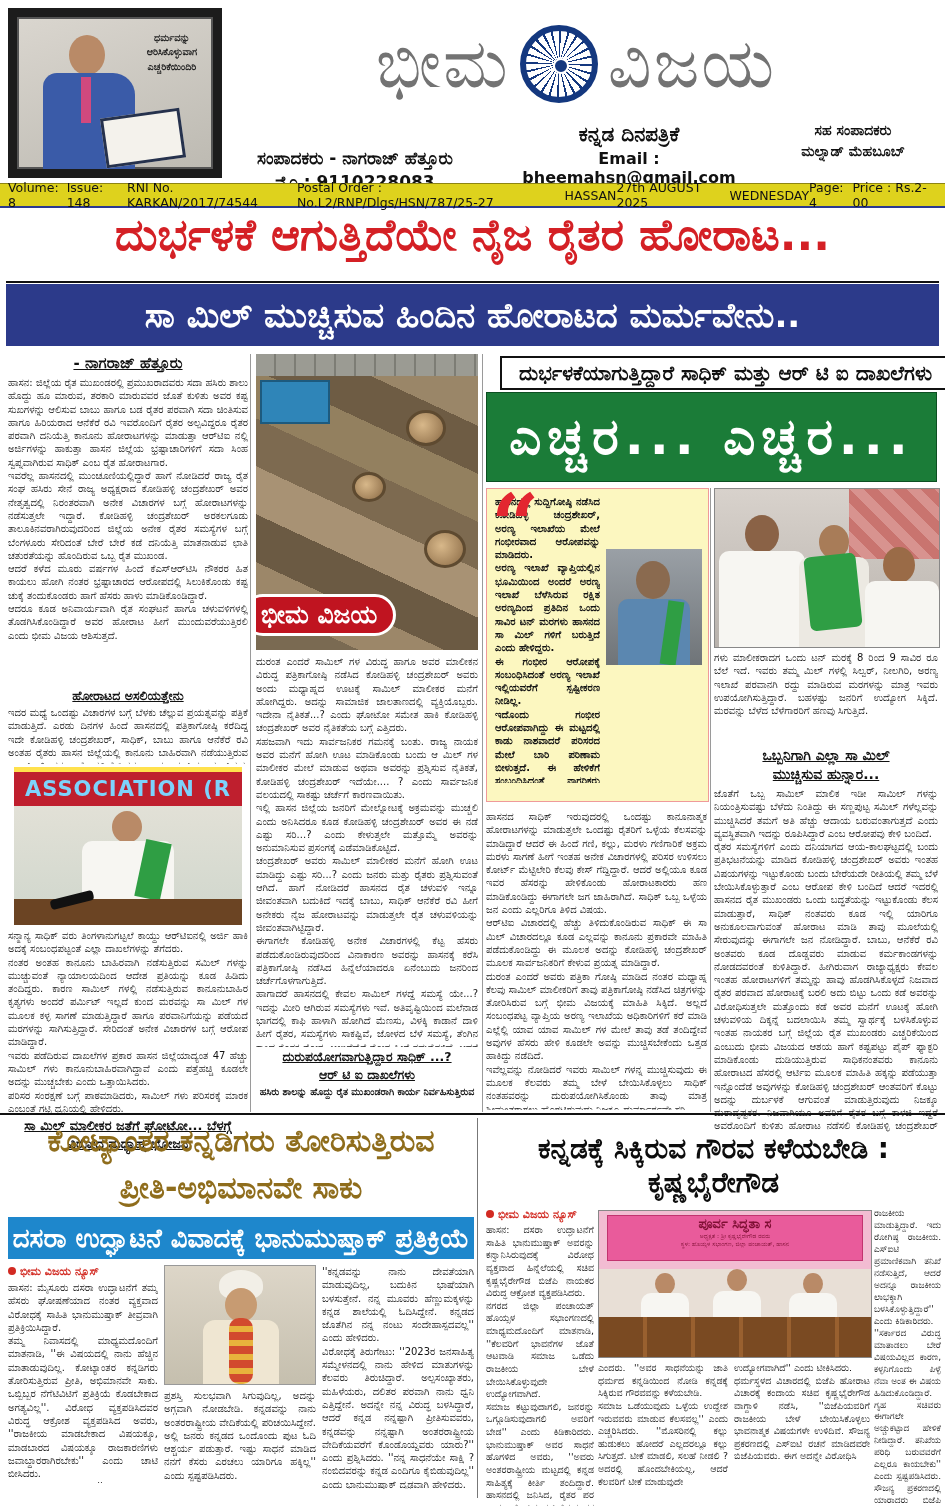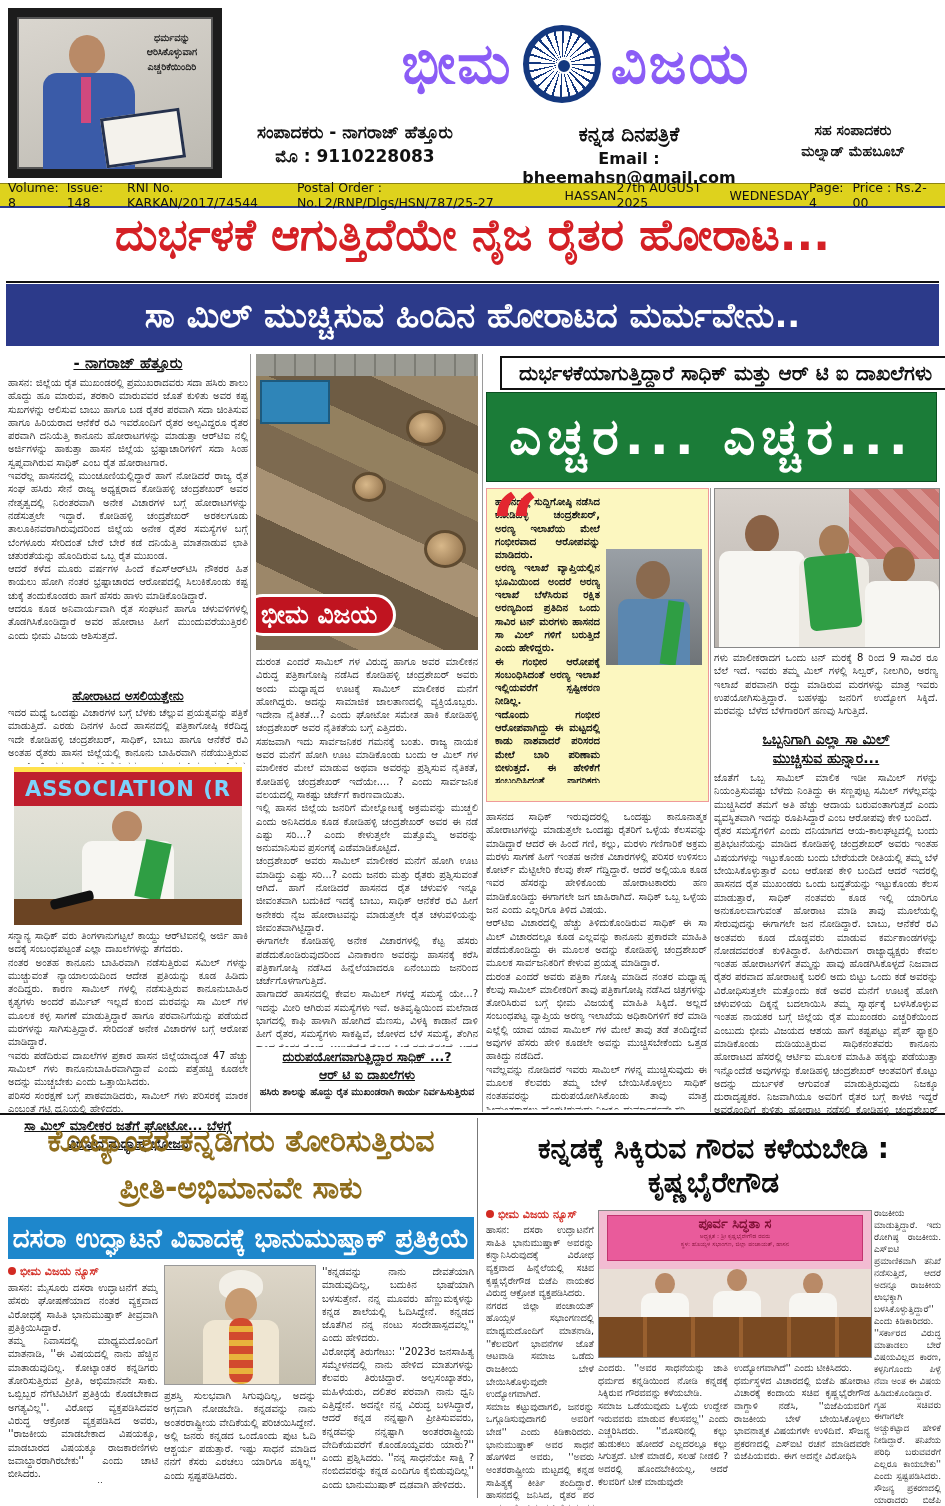--- a/index.html
+++ b/index.html
@@ -8,21 +8,21 @@
   .abs{position:absolute;}
   .bt{font-size:10px;line-height:1.33;text-align:justify;white-space:pre-line;overflow:hidden;color:#141414;}
   .vline{position:absolute;width:1px;background:#9a9a9a;}
   .hline{position:absolute;background:#111;}
   .center{text-align:center;}
   .bold{font-weight:bold;}
   .u{text-decoration:underline;}
   
   .frame{border:9px solid #1c1c1c;box-shadow:0 0 0 2px #555 inset;background:linear-gradient(160deg,#dad6cf,#bdbab2);}
   .title-row{display:flex;align-items:center;justify-content:center;gap:10px;}
-  .title-word{font-size:56px;font-weight:700;letter-spacing:2px;color:#8b5cf6;line-height:1;}
+  .title-word{font-size:68px;font-weight:400;letter-spacing:2px;color:#737373;line-height:1;}
   .chakra{width:66px;height:66px;border-radius:50%;border:6px solid #14387f;
           background:repeating-conic-gradient(#14387f 0deg 4deg,#ffffff 4deg 15deg);position:relative;}
   .chakra::after{content:"";position:absolute;left:50%;top:50%;width:12px;height:12px;margin:-6px 0 0 -6px;
           border-radius:50%;background:#14387f;border:2px solid #fff;}
   .infobar{background:#ded21d;border-top:1px solid #8d8413;border-bottom:2px solid #2b3990;
            display:flex;align-items:center;justify-content:space-between;
            font-size:12.5px;font-weight:normal;padding:0 8px;}
   .mainhead{font-size:44px;font-weight:800;color:#d42025;letter-spacing:0px;line-height:1.05;}
   .bluebar{background:#2c3a8a;color:#fff;font-size:34px;font-weight:800;}
   .kicker{border:2px solid #111;font-size:20px;font-weight:800;}
@@ -65,21 +65,21 @@
     <div class="abs bold" style="right:4px;top:14px;width:74px;font-size:9.5px;line-height:1.5;text-align:center;color:#222;">ಧರ್ಮವನ್ನು ಆರಿಸಿಕೊಳ್ಳುವಾಗ ಎಚ್ಚರಿಕೆಯಿಂದಿರಿ</div>
   </div>
 
   <div class="abs title-row" style="left:214px;top:8px;width:724px;height:112px;">
     <span class="title-word">ಭೀಮ</span>
     <span class="chakra"></span>
     <span class="title-word">ವಿಜಯ</span>
   </div>
 
   <div class="abs" style="left:220px;top:122px;width:718px;height:58px;display:flex;justify-content:space-between;align-items:flex-start;">
-    <div class="center" style="width:270px;">
+    <div class="center" style="width:270px;margin-top:26px;">
       <div class="bold" style="font-size:17px;">ಸಂಪಾದಕರು - ನಾಗರಾಜ್ ಹೆತ್ತೂರು</div>
       <div class="bold" style="font-size:17px;margin-top:4px;">ಮೊ : 9110228083</div>
     </div>
     <div class="center" style="width:250px;">
       <div class="bold" style="font-size:20px;">ಕನ್ನಡ ದಿನಪತ್ರಿಕೆ</div>
       <div class="bold" style="font-size:16px;margin-top:3px;">Email : bheemahsn@gmail.com</div>
     </div>
     <div class="center" style="width:170px;">
       <div class="bold" style="font-size:14px;">ಸಹ ಸಂಪಾದಕರು</div>
       <div class="bold" style="font-size:14px;margin-top:4px;">ಮಲ್ನಾಡ್ ಮೆಹಬೂಬ್</div>
@@ -183,21 +183,21 @@
       <div class="abs" style="right:0;top:0;width:90px;height:70px;background:repeating-linear-gradient(45deg,#c9746f 0 10px,#d8938f 10px 20px);"></div>
       <div class="head-c" style="left:30px;top:26px;width:34px;height:38px;background:#8a6246;"></div>
       <div class="torso" style="left:4px;top:62px;width:86px;height:96px;"></div>
       <div class="head-c" style="left:104px;top:36px;width:30px;height:34px;background:#a87c58;"></div>
       <div class="torso" style="left:84px;top:68px;width:70px;height:90px;background:#ece9e2;"></div>
       <div class="abs" style="left:92px;top:66px;width:52px;height:74px;background:#2f9e44;border-radius:6px;transform:rotate(-6deg);"></div>
       <div class="head-c" style="left:168px;top:58px;width:32px;height:36px;background:#9a6b47;"></div>
       <div class="torso" style="left:150px;top:92px;width:74px;height:66px;"></div>
     </div>
     <div class="bt" style="height:76px;margin-top:3px;"><span>ಗಳು ಮಾಲೀಕರಾದಗ ಒಂದು ಟನ್ ಮರಕ್ಕೆ 8 ರಿಂದ 9 ಸಾವಿರ ರೂ ಬೆಲೆ ಇದೆ.</span> <span>ಇವರು ತಮ್ಮ ಮಿಲ್ ಗಳಲ್ಲಿ ಸಿಲ್ವರ್, ನೀಲಗಿರಿ, ಅರಣ್ಯ ಇಲಾಖೆ ಪರವಾನಗಿ ರದ್ದು ಮಾಡಿರುವ ಮರಗಳನ್ನು ಮಾತ್ರ ಇವರು ಉಪಯೋಗಿಸುತ್ತಿದ್ದಾರೆ. ಬಹಳಷ್ಟು ಜನರಿಗೆ ಉದ್ಯೋಗ ಸಿಕ್ಕಿದೆ. ಮರವನ್ನು ಬೆಳೆದ ಬೆಳೆಗಾರರಿಗೆ ಹಣವು ಸಿಗುತ್ತಿದೆ.</span></div>
-    <div class="subhead-u" style="font-size:14px;margin-top:4px;">ಒಬ್ಬನಿಗಾಗಿ ಎಲ್ಲಾ ಸಾ ಮಿಲ್</div>
+    <div class="subhead-u" style="font-size:14px;margin-top:20px;">ಒಬ್ಬನಿಗಾಗಿ ಎಲ್ಲಾ ಸಾ ಮಿಲ್</div>
     <div class="subhead-u" style="font-size:14px;margin-top:2px;">ಮುಚ್ಚಿಸುವ ಹುನ್ನಾರ...</div>
     <div class="bt" style="height:346px;margin-top:4px;">ಜೊತೆಗೆ ಒಬ್ಬ ಸಾಮಿಲ್ ಮಾಲಿಕ ಇಡೀ ಸಾಮಿಲ್ ಗಳನ್ನು ನಿಯಂತ್ರಿಸುವಷ್ಟು ಬೆಳೆದು ನಿಂತಿದ್ದು ಈ ಸಣ್ಣಪುಟ್ಟ ಸಮಿಲ್ ಗಳೆಲ್ಲವನ್ನು ಮುಚ್ಚಿಸಿದರೆ ತಮಗೆ ಅತಿ ಹೆಚ್ಚು ಆದಾಯ ಬರುವಂತಾಗುತ್ತದೆ ಎಂದು ವ್ಯವಸ್ಥಿತವಾಗಿ ಇದನ್ನು ರೂಪಿಸಿದ್ದಾರೆ ಎಂಬ ಆರೋಪವು ಕೇಳಿ ಬಂದಿದೆ.
 ರೈತರ ಸಮಸ್ಯೆಗಳಿಗೆ ಎಂದು ದನಿಯಾಗದ ಆಯ-ಕಾಲಘಟ್ಟದಲ್ಲಿ ಬಂದು ಪ್ರತಿಭಟನೆಯನ್ನು ಮಾಡಿದ ಕೋಡಿಹಳ್ಳಿ ಚಂದ್ರಶೇಖರ್ ಅವರು ಇಂತಹ ವಿಷಯಗಳನ್ನು ಇಟ್ಟುಕೊಂಡು ಬಂದು ಬೇರೆಯದೇ ರೀತಿಯಲ್ಲಿ ತಮ್ಮ ಬೆಳೆ ಬೇಯಿಸಿಕೊಳ್ಳುತ್ತಾರೆ ಎಂಬ ಆರೋಪ ಕೇಳಿ ಬಂದಿದೆ ಆದರೆ ಇದರಲ್ಲಿ ಹಾಸನದ ರೈತ ಮುಖಂಡರು ಒಂದು ಬದ್ಧತೆಯನ್ನು ಇಟ್ಟುಕೊಂಡು ಕೆಲಸ ಮಾಡುತ್ತಾರೆ, ಸಾಧಿಕ್ ನಂತವರು ಕೂಡ ಇಲ್ಲಿ ಯಾರಿಗೂ ಅನುಕೂಲವಾಗುವಂತೆ ಹೋರಾಟ ಮಾಡಿ ತಾವು ಮೂಲೆಯಲ್ಲಿ ಸೇರುವುದನ್ನು ಈಗಾಗಲೇ ಜನ ನೋಡಿದ್ದಾರೆ. ಬಾಬು, ಆನೆಕೆರೆ ರವಿ ಅಂತವರು ಕೂಡ ದೊಡ್ಡವರು ಮಾಡುವ ಕರ್ಮಕಾಂಡಗಳನ್ನು ನೋಡದವರಂತೆ ಕುಳಿತಿದ್ದಾರೆ. ಹೀಗಿರುವಾಗ ರಾಜ್ಯಾಧ್ಯಕ್ಷರು ಕೇವಲ ಇಂತಹ ಹೋರಾಟಗಳಿಗೆ ತಮ್ಮನ್ನು ಹಾವು ಹೊಡಗಿಸಿಕೊಳ್ಳದೆ ನಿಜವಾದ ರೈತರ ಪರವಾದ ಹೋರಾಟಕ್ಕೆ ಬರಲಿ ಅದು ಬಿಟ್ಟು ಒಂದು ಕಡೆ ಅವರನ್ನು ವಿರೋಧಿಸುತ್ತಲೇ ಮತ್ತೊಂದು ಕಡೆ ಅವರ ಮನೆಗೆ ಊಟಕ್ಕೆ ಹೋಗಿ ಚಳುವಳಿಯ ದಿಕ್ಕನ್ನೆ ಬದಲಾಯಿಸಿ ತಮ್ಮ ಸ್ವಾರ್ಥಕ್ಕೆ ಬಳಸಿಕೊಳ್ಳುವ ಇಂತಹ ನಾಯಕರ ಬಗ್ಗೆ ಜಿಲ್ಲೆಯ ರೈತ ಮುಖಂಡರು ಎಚ್ಚರಿಕೆಯಿಂದ ಎಂಬುದು ಭೀಮ ವಿಜಯದ ಆಶಯ ಹಾಗೆ ಕಷ್ಟಪಟ್ಟು ಪೈಪ್ ಫ್ಯಾಕ್ಟರಿ ಮಾಡಿಕೊಂಡು ದುಡಿಯುತ್ತಿರುವ ಸಾಧಿಕನಂತವರು ಕಾನೂನು ಹೋರಾಟದ ಹೆಸರಲ್ಲಿ ಆರ್ಟಿಐ ಮೂಲಕ ಮಾಹಿತಿ ಹಕ್ಕನ್ನು ಪಡೆಯುತ್ತಾ ಇನ್ನೊಂದೆಡೆ ಅವುಗಳನ್ನು ಕೋಡಿಹಳ್ಳಿ ಚಂದ್ರಶೇಖರ್ ಆಂತವರಿಗೆ ಕೊಟ್ಟು ಅದನ್ನು ದುರ್ಬಳಕೆ ಆಗುವಂತೆ ಮಾಡುತ್ತಿರುವುದು ನಿಜಕ್ಕೂ ದುರಾದೃಷ್ಟಕರ. ನಿಜವಾಗಿಯೂ ಅವರಿಗೆ ರೈತರ ಬಗ್ಗೆ ಕಾಳಜಿ ಇದ್ದರೆ ಅವರೊಂದಿಗೆ ಕುಳಿತು ಹೋರಾಟ ನಡೆಸಲಿ ಕೋಡಿಹಳ್ಳಿ ಚಂದ್ರಶೇಖರ್ ಬಗ್ಗೆ ಗೊತ್ತಿದ್ದು ಹೀಗೆ ಮತ್ತೆ ಅವರ ಕಪಿಮುಷ್ಟಿ ಒಳಗೆ ಸಿಲುಕಿ ತಮ್ಮ ಹೋರಾಟವನ್ನು ಮುಸುಕು ಮಾಡಿಕೊಳ್ಳುತ್ತಿರುವುದು ಈ ಕ್ಷಣದ ದುರಂತವೇ ಸರಿ.
 ಹಾಸನದ ರೈತರು ಹಾಗೂ ಮುಖಂಡರು ಎಚ್ಚರಿಕೆಯ ಹೆಜ್ಜೆ ನೀಡಲಿ ಎಂಬುದೇ ನಮ್ಮ ಆಶಯ.</div>
   </div>
 
   <div class="hline" style="left:0;top:1113px;width:945px;height:2px;"></div>
 
   <div class="abs" style="left:8px;top:1118px;width:466px;height:382px;">
     <div class="goldhead center">ಕೋಟ್ಯಾಂತರ ಕನ್ನಡಿಗರು ತೋರಿಸುತ್ತಿರುವ</div>

